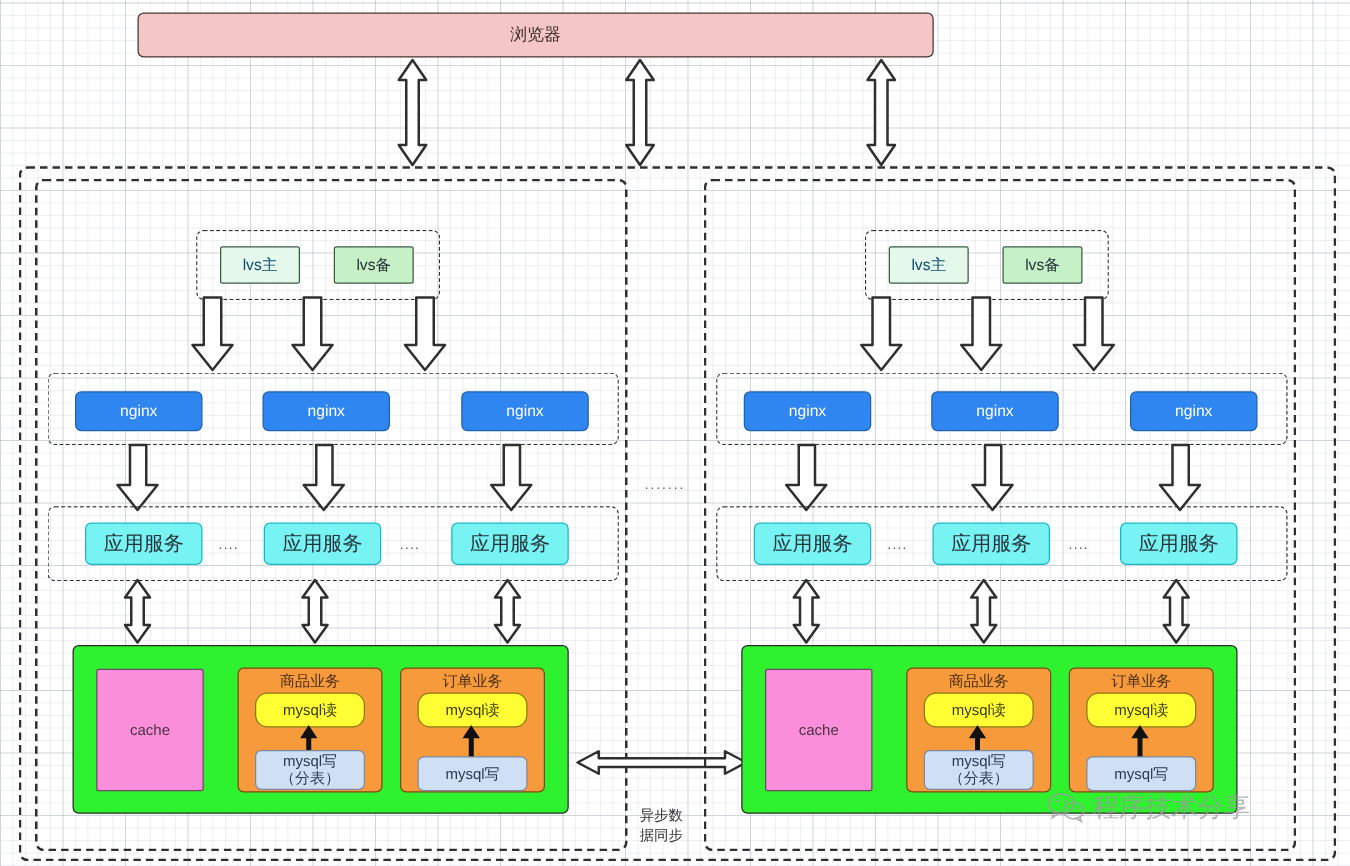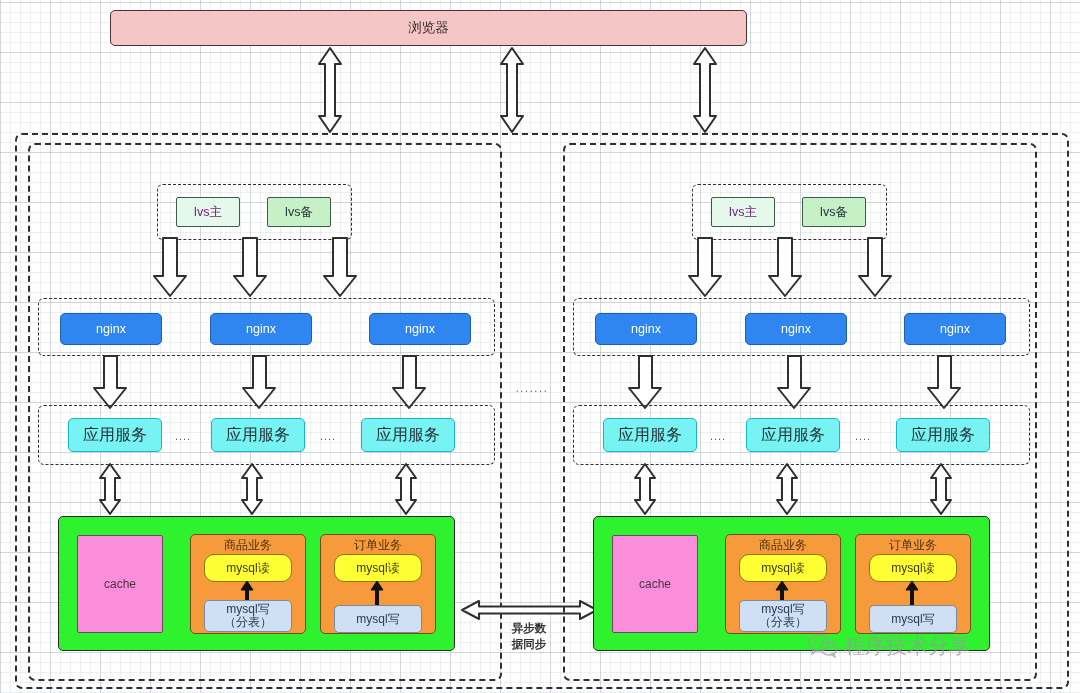--- a/index.html
+++ b/index.html
@@ -37,21 +37,21 @@
   .dash-mid{
     border:2px dashed #2f2f2f;border-radius:7px;background:transparent;
   }
   .dash-row{
     border:1.8px dashed #2f2f2f;border-radius:6px;background:transparent;
   }
 
   
   .lvs-main{
     width:62px;height:28px;background:#e4f8ec;border:1.4px solid #3d5c46;
-    border-radius:2px;color:#701a75;font-size:12.5px;
+    border-radius:2px;color:#0c4a6e;font-size:12.5px;
   }
   .lvs-backup{
     width:62px;height:28px;background:#c6f0c6;border:1.4px solid #3d5c46;
     border-radius:2px;color:#27333a;font-size:12.5px;
   }
   .nginx{
     width:100px;height:30px;background:#2f86f0;border:1.4px solid #1f5fb0;
     border-radius:5px;color:#ffffff;font-size:12.5px;
   }
   .appsvc{
@@ -214,21 +214,21 @@
 
 <div class="abs ctr mid-ellipsis" style="left:505px;top:380px;width:54px;height:16px;">
   <span>.......</span>
 </div>
 
 <svg class="abs" style="left:462px;top:600px;width:135px;height:20px">
   <g fill="#ffffff" stroke="#2f2f2f" stroke-width="2" stroke-linejoin="round">
     <polygon points="0,10 17,1 17,6.5 118,6.5 118,1 135,10 118,19 118,13.5 17,13.5 17,19"></polygon>
   </g>
 </svg>
-<div class="abs sync-label" style="left:484px;top:621px;font-weight:bold;">
+<div class="abs sync-label" style="left:484px;top:646px;">
   <div>异步数</div>
   <div>据同步</div>
 </div>
 
 <div class="abs dash-mid" style="left:563px;top:143px;width:470px;height:534px">
 </div>
 
 <div class="abs dash-row" style="left:692px;top:184px;width:193px;height:54px"></div>
 <div class="abs ctr lvs-main" style="left:711px;top:197px;">
   <span>lvs主</span>
@@ -318,21 +318,21 @@
 </div>
 <svg class="abs" style="left:901px;top:581px;width:22px;height:24px">
   <g fill="#111" stroke="#111" stroke-width="1">
     <polygon points="11,0 17,9 12.5,9 12.5,24 9.5,24 9.5,9 5,9"></polygon>
   </g>
 </svg>
 <div class="abs ctr mysql-write" style="left:869px;top:605px;width:86px;height:26px;">
   <span>mysql写</span>
 </div>
 
-<div class="abs watermark" style="left:808px;top:632px;">
+<div class="abs watermark" style="left:838px;top:632px;">
   <svg width="30" height="24" viewBox="0 0 30 24">
     <ellipse cx="11" cy="9" rx="10" ry="8" fill="none" stroke="#9a9a9a" stroke-width="1.4"></ellipse>
     <polygon points="5,15 4,20 9,16.5" fill="none" stroke="#9a9a9a" stroke-width="1.4"></polygon>
     <circle cx="7.5" cy="7" r="1.3" fill="#9a9a9a"></circle>
     <circle cx="14.5" cy="7" r="1.3" fill="#9a9a9a"></circle>
     <ellipse cx="21" cy="14.5" rx="8" ry="6.5" fill="none" stroke="#9a9a9a" stroke-width="1.4"></ellipse>
     <polygon points="26,19.5 27,23 23,20.5" fill="none" stroke="#9a9a9a" stroke-width="1.4"></polygon>
     <circle cx="18.5" cy="13" r="1.1" fill="#9a9a9a"></circle>
     <circle cx="24" cy="13" r="1.1" fill="#9a9a9a"></circle>
   </svg>

